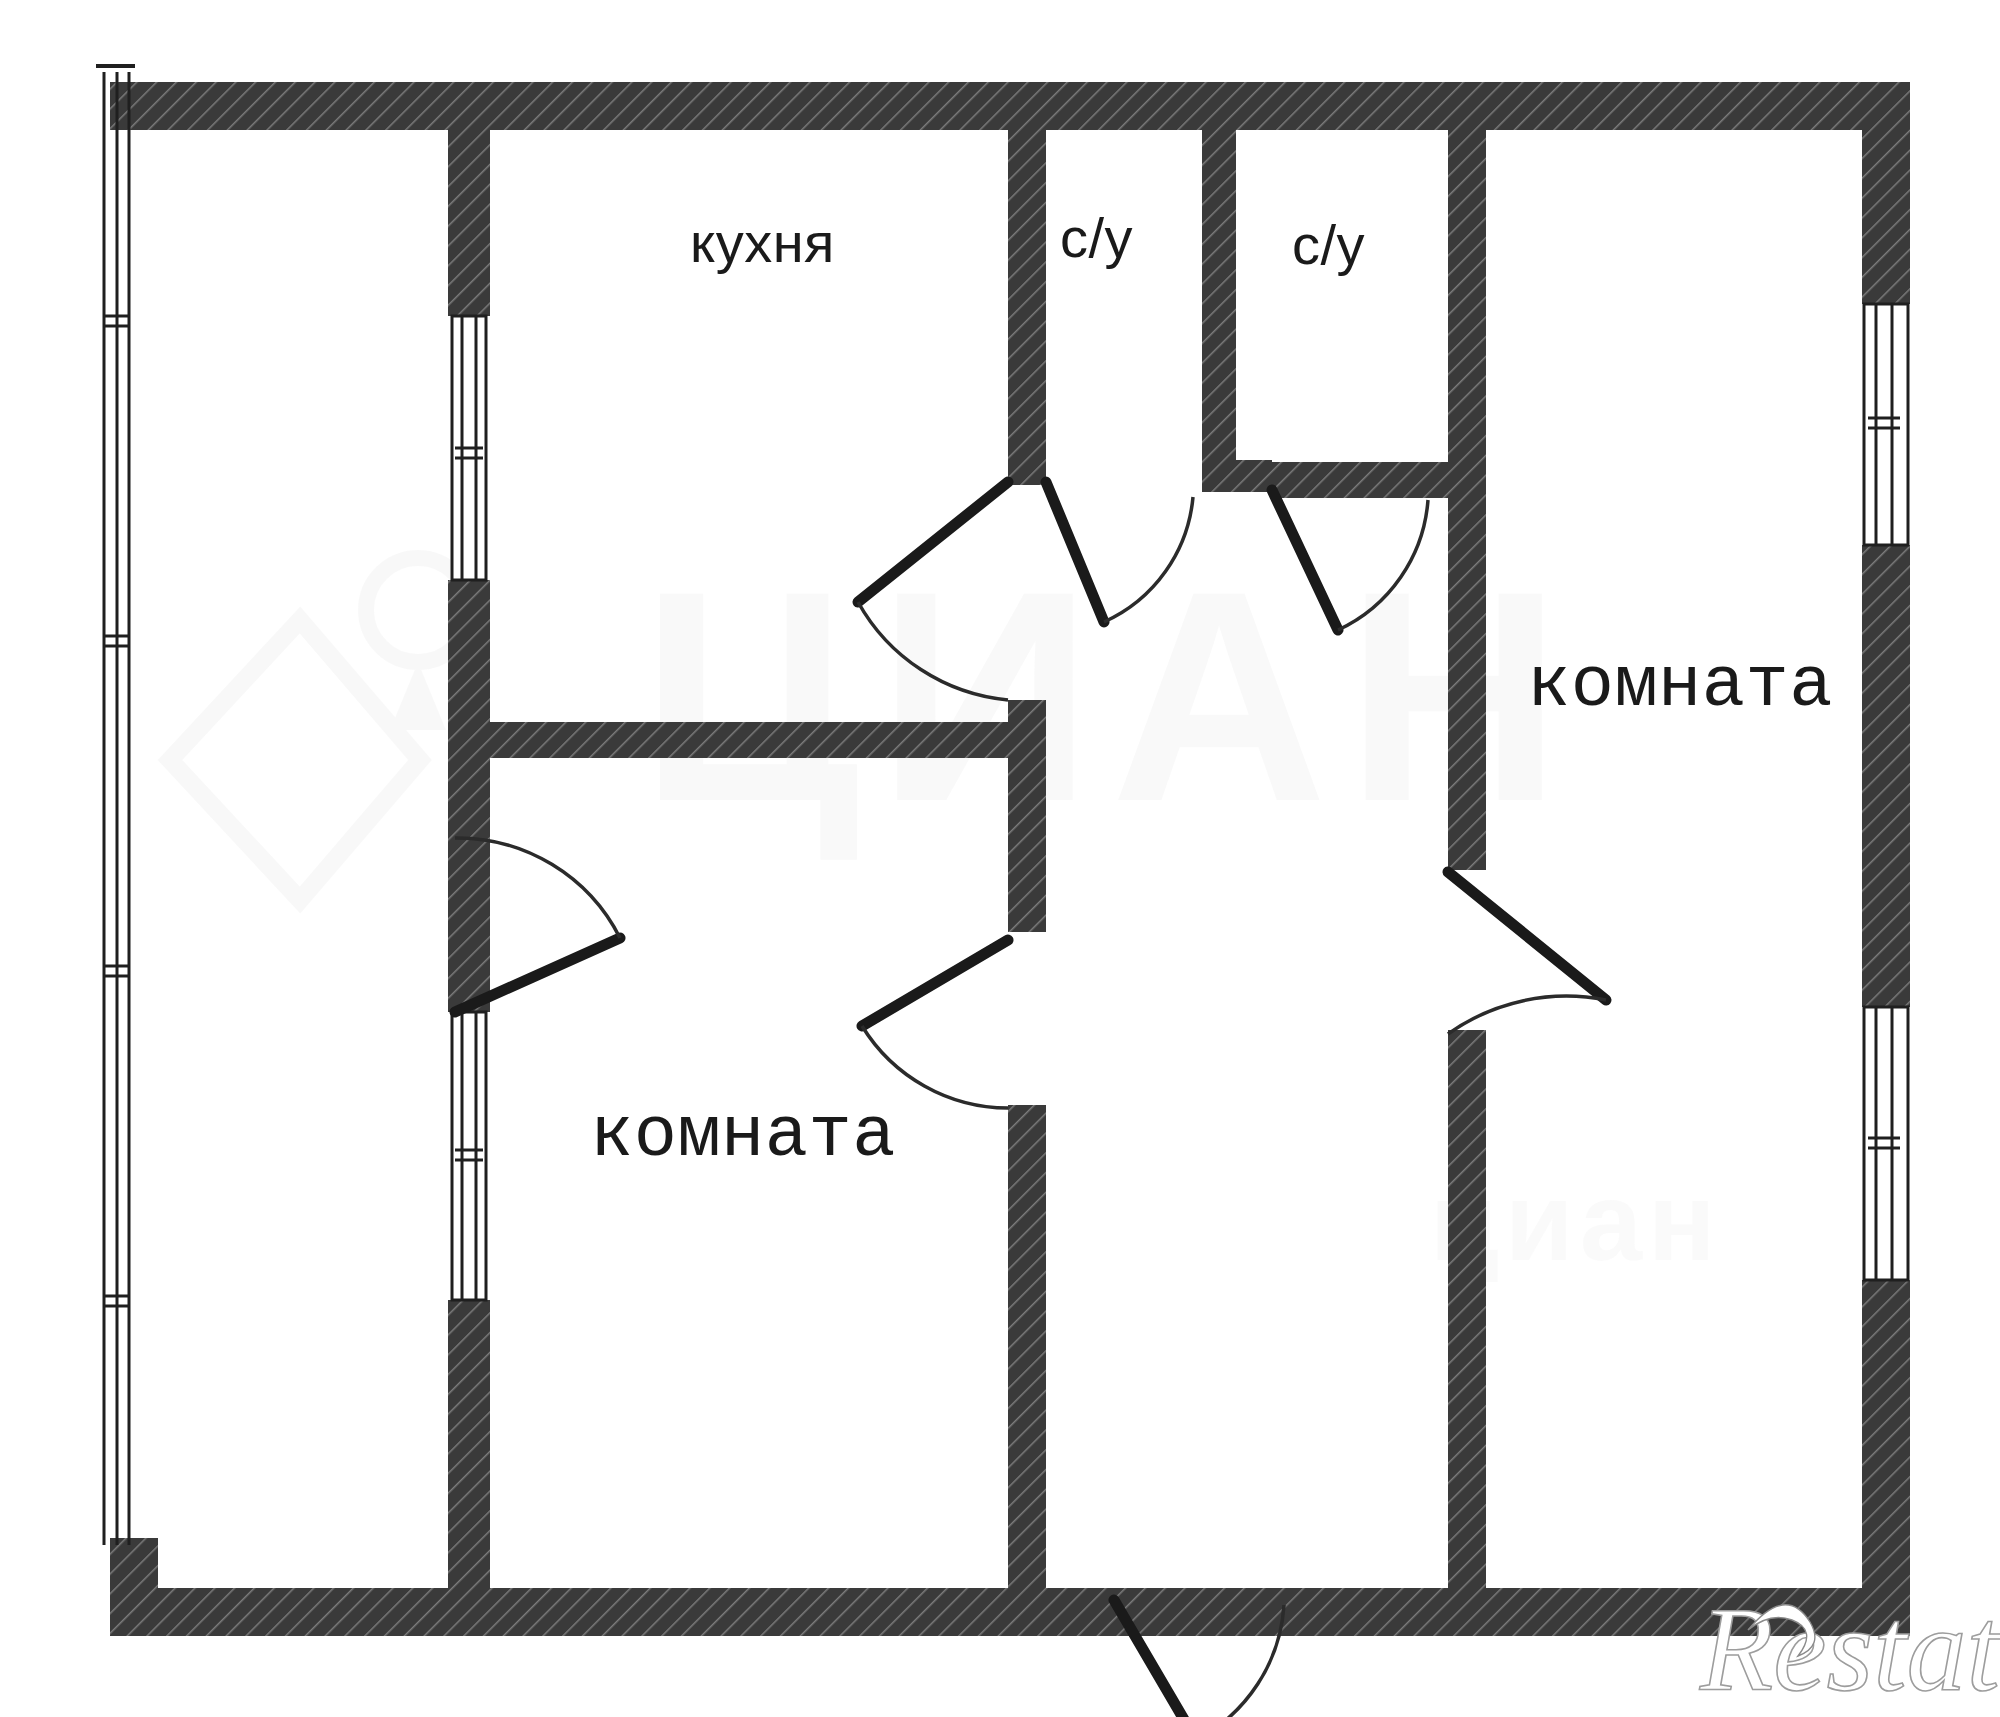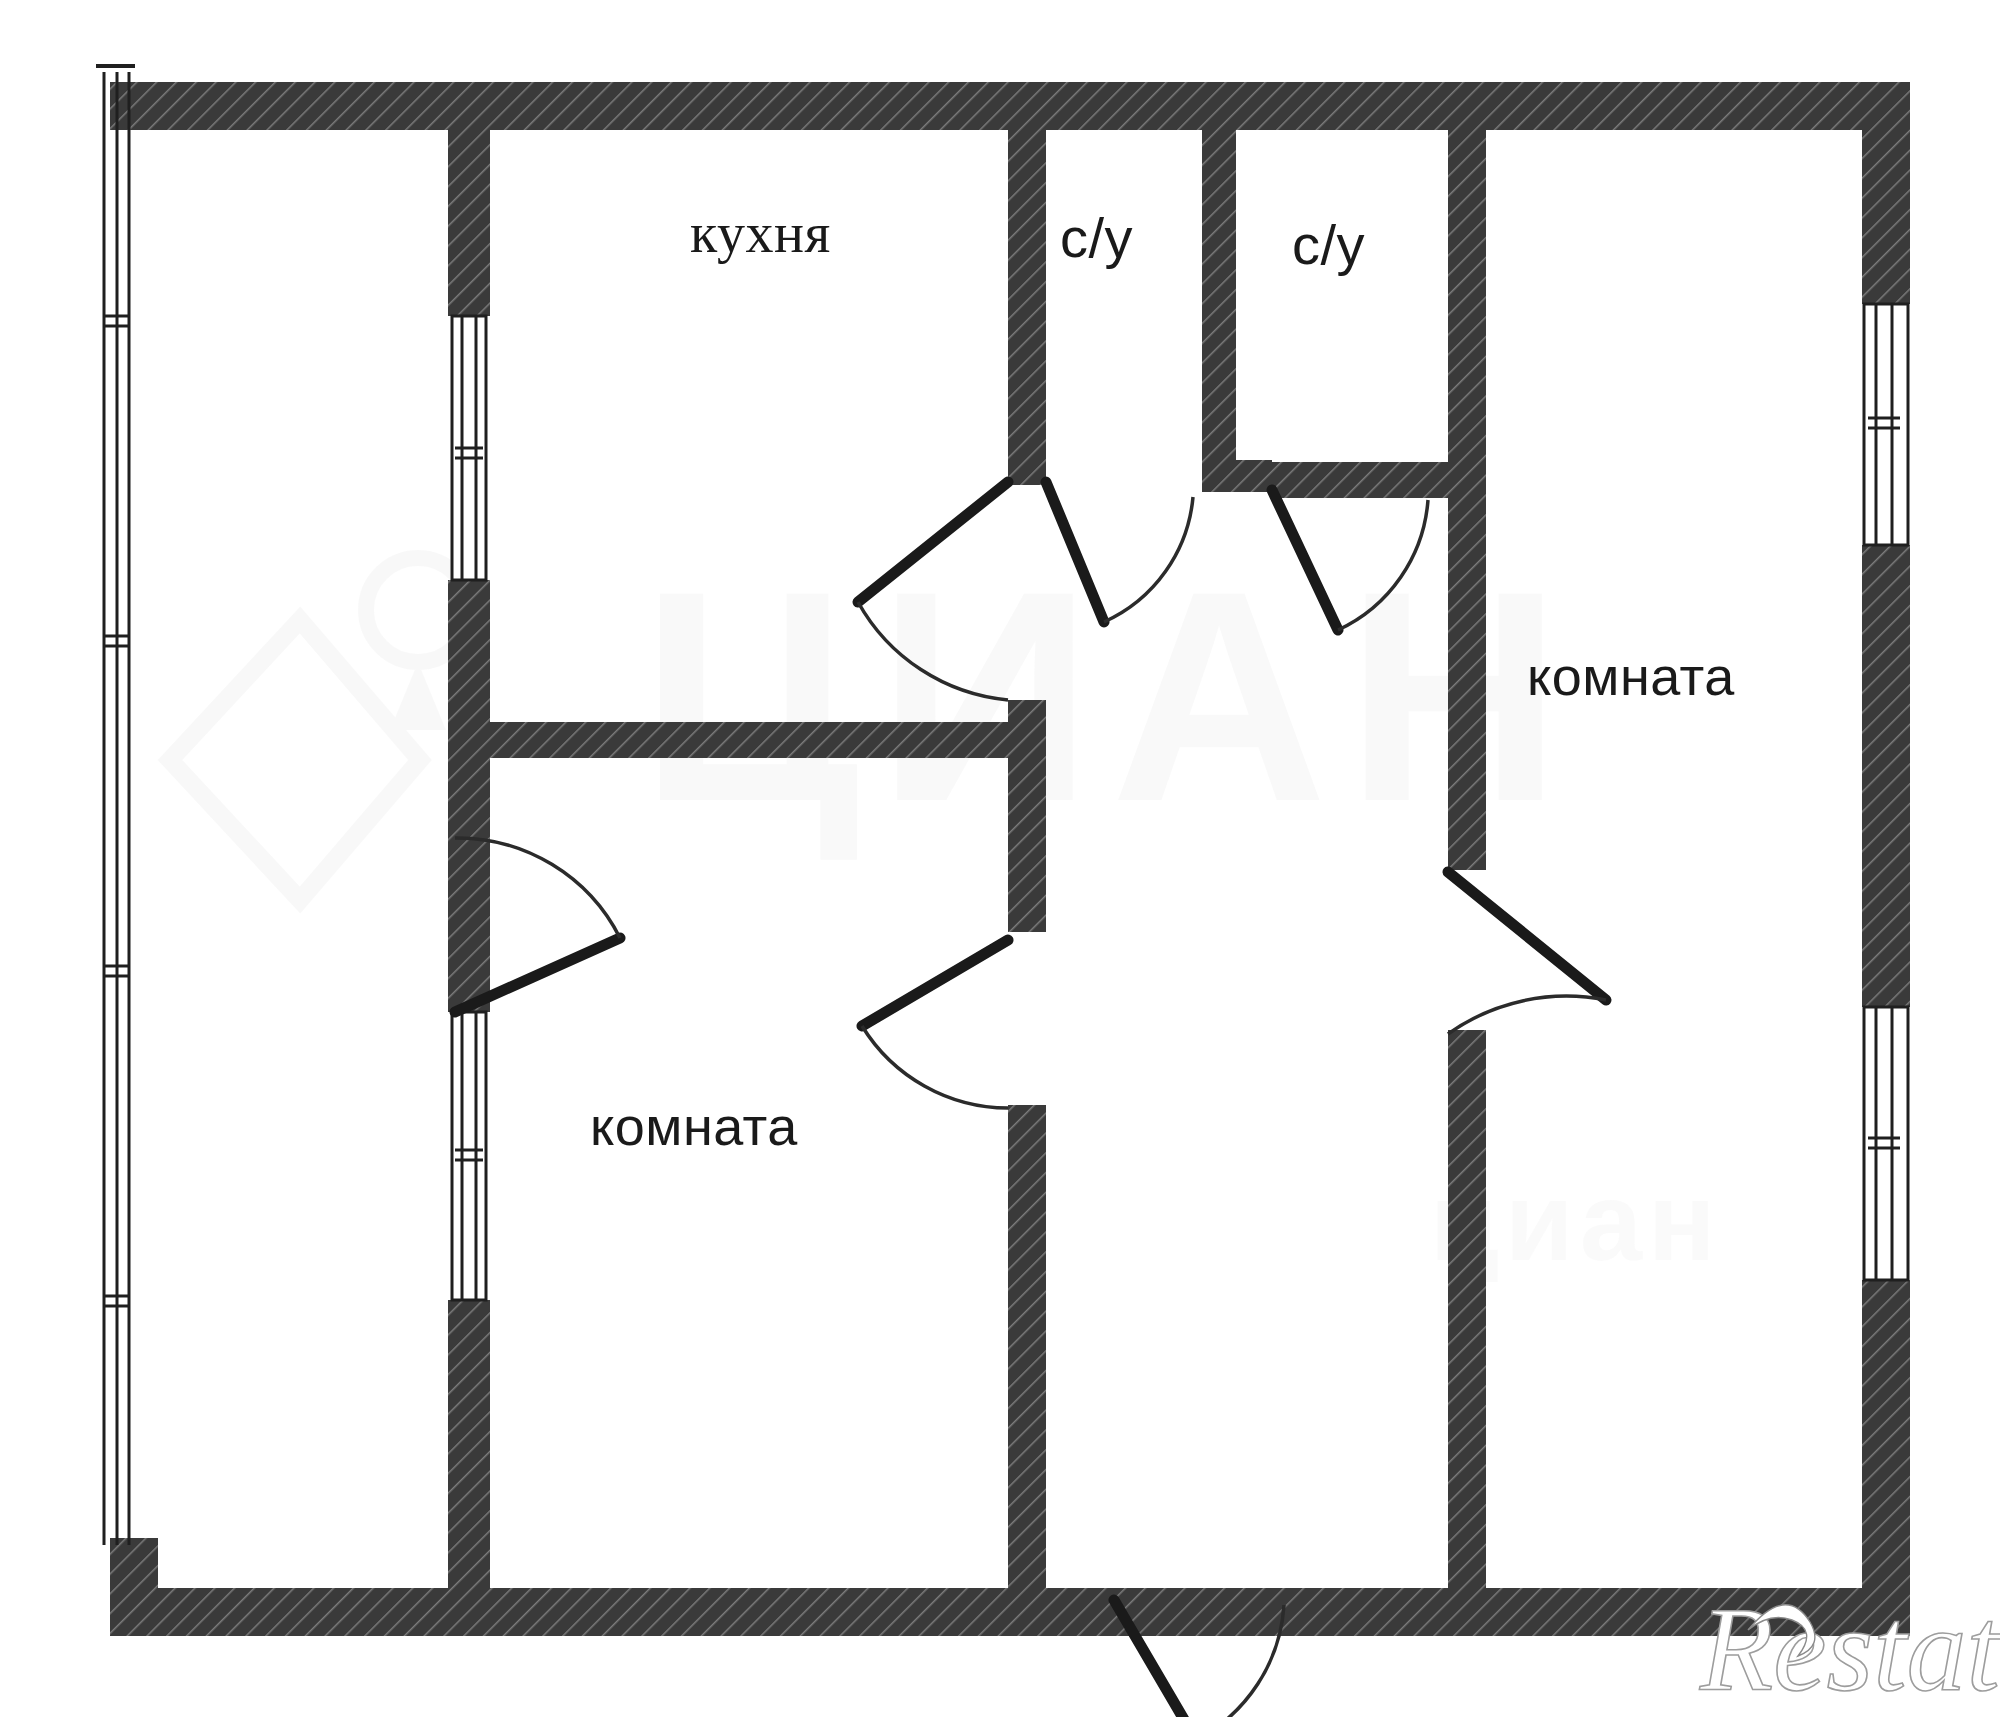--- a/index.html
+++ b/index.html
@@ -28,21 +28,21 @@
   }
   .room-label {
     position: absolute;
     font-family: "Liberation Sans", sans-serif;
     color: #1a1a1a;
     white-space: nowrap;
     user-select: none;
     letter-spacing: 0.5px;
   }
   .room-label.size-lg { font-size: 56px; }
-  .room-label.size-md { font-size: 54px; }
+  .room-label.size-md { font-size: 72px; font-family: Liberation Mono, monospace; }
 </style>
 </head>
 <body>
 
 <div id="plan-root">
 
   <svg id="floorplan-svg" viewBox="0 0 2000 1717">
     <defs>
       <pattern id="wallHatch" width="14" height="14" patternUnits="userSpaceOnUse" patternTransform="rotate(45)">
         <rect width="14" height="14" fill="#3a3a3a"></rect>
@@ -191,21 +191,21 @@
         <path d="M 1196 1740 A 164 164 0 0 0 1284 1605" stroke="#2b2b2b" stroke-width="3.5"></path>
       </g>
     </g>
 
     <g>
       <text x="1700" y="1690" font-family="&quot;Liberation Serif&quot;, serif" font-size="120" font-style="italic" fill="#ffffff" stroke="#9d9d9d" stroke-width="1.6">Restate</text>
       <path d="M 1748 1630 q 38 -46 62 -8 q 14 24 -12 34 q 20 -26 -6 -36 q -22 -8 -44 10 Z" fill="#ffffff" stroke="#8a8a8a" stroke-width="1.4"></path>
     </g>
   </svg>
 
-  <div class="room-label size-lg" style="left:690px; top:201px;font-family:Liberation Serif, serif;">кухня</div>
+  <div class="room-label size-lg" style="left:690px; top:210px;">кухня</div>
 
   <div class="room-label size-lg" style="left:1060px; top:205px;">с/у</div>
 
   <div class="room-label size-lg" style="left:1292px; top:212px;">с/у</div>
 
   <div class="room-label size-md" style="left:1527px; top:645px;">комната</div>
 
   <div class="room-label size-md" style="left:590px; top:1095px;">комната</div>
 
 </div>

